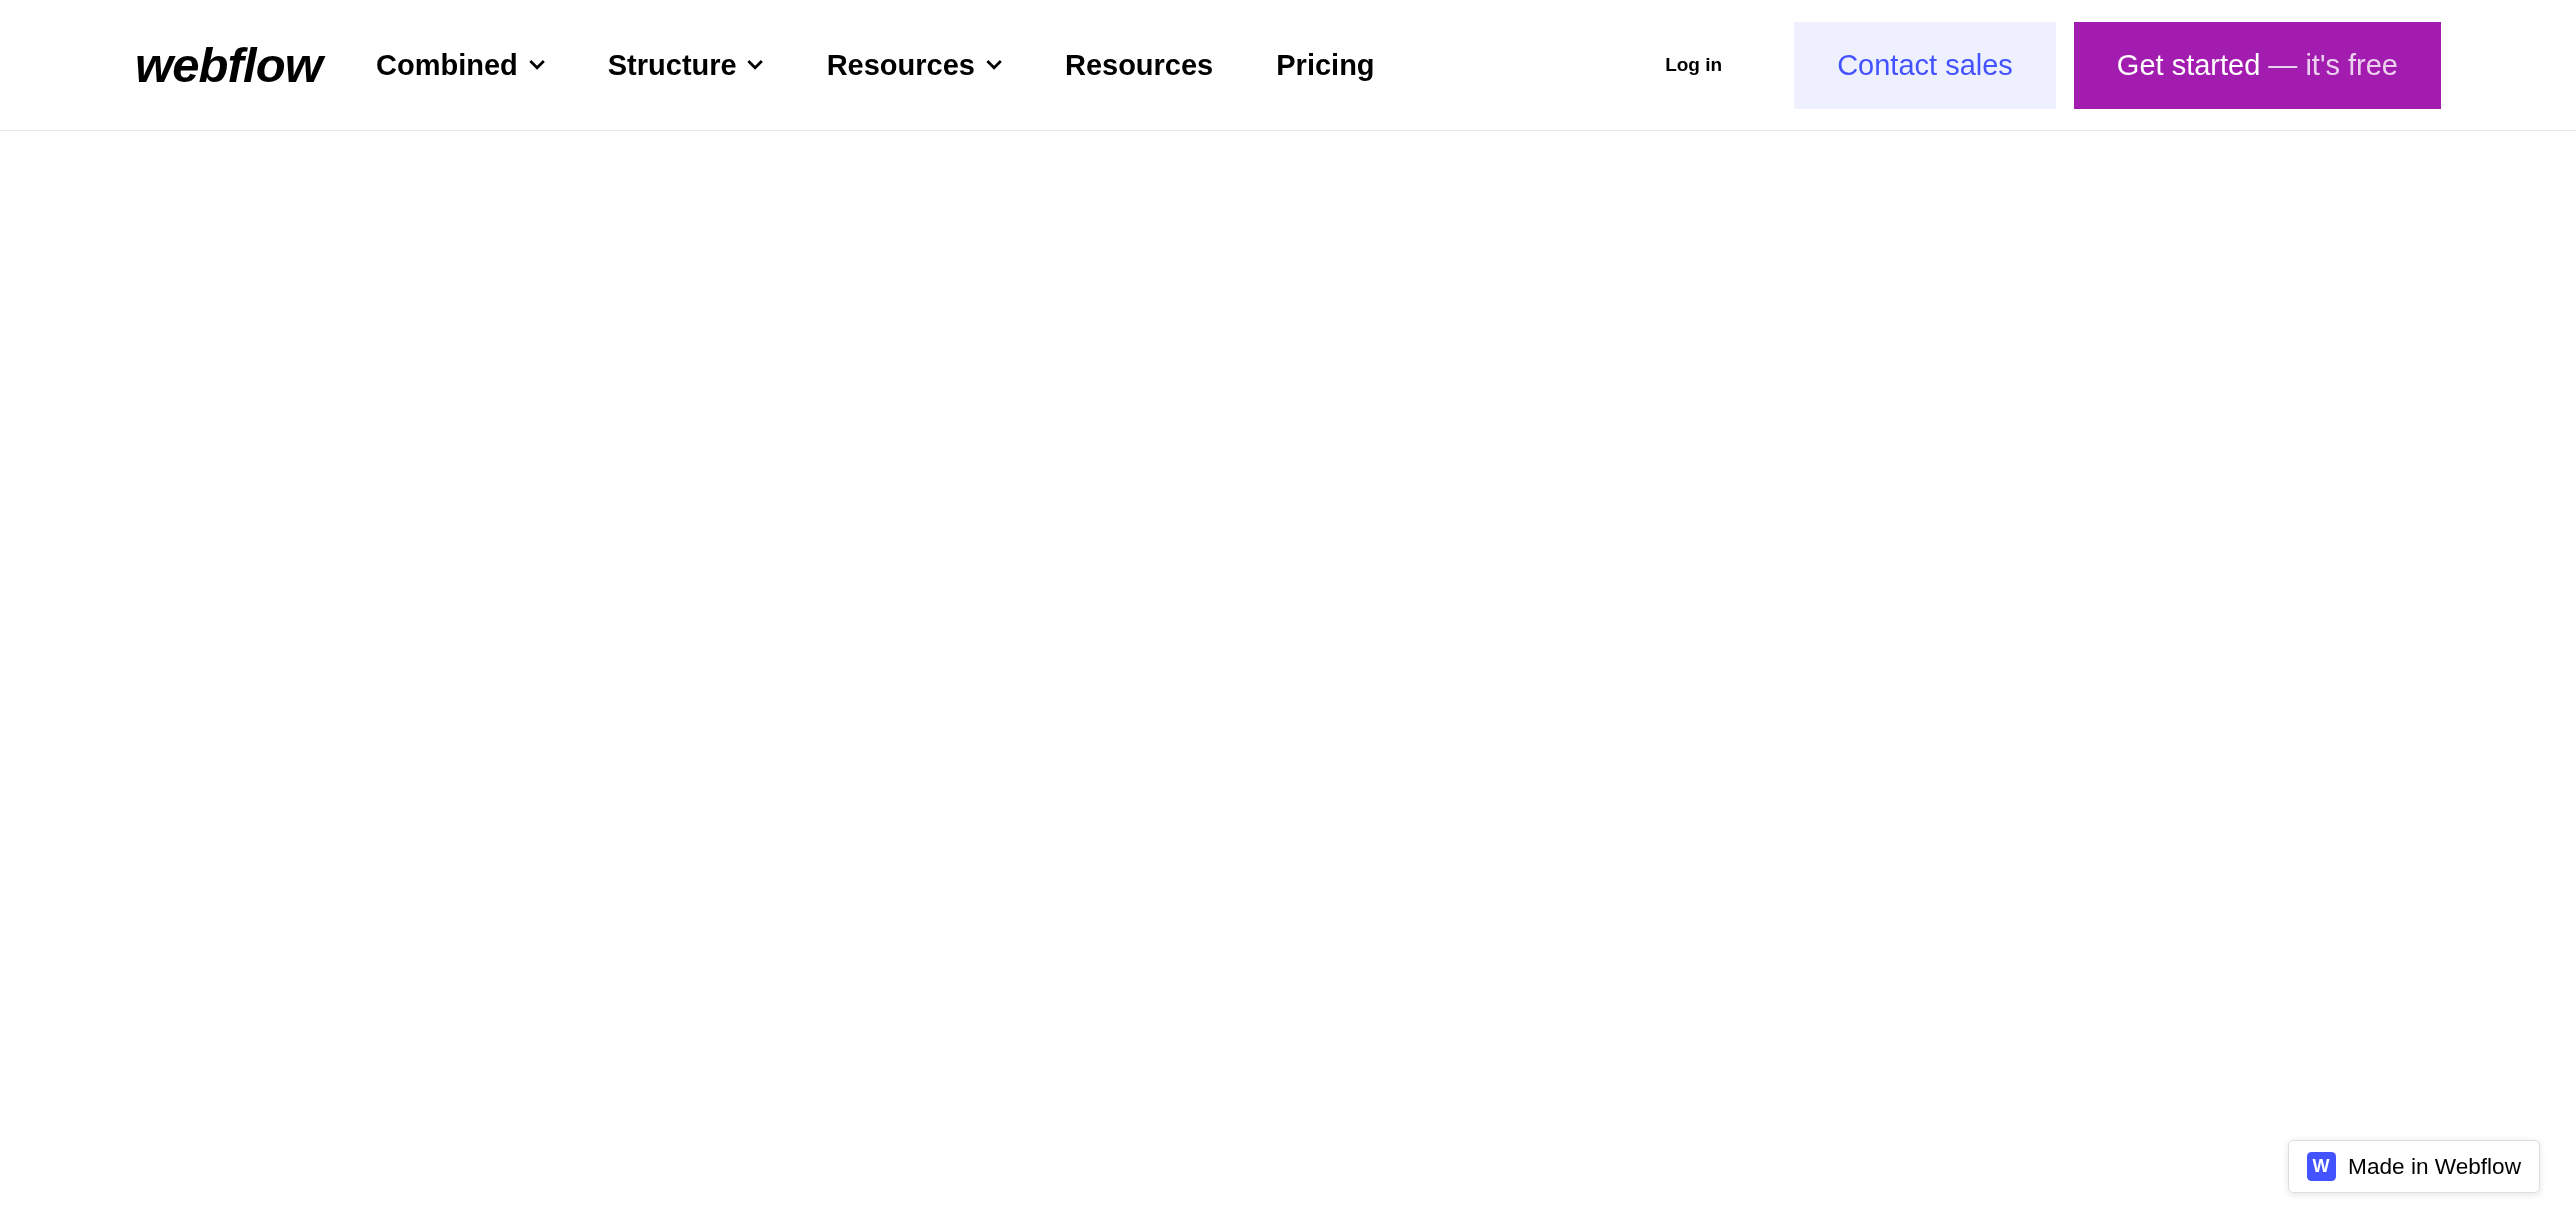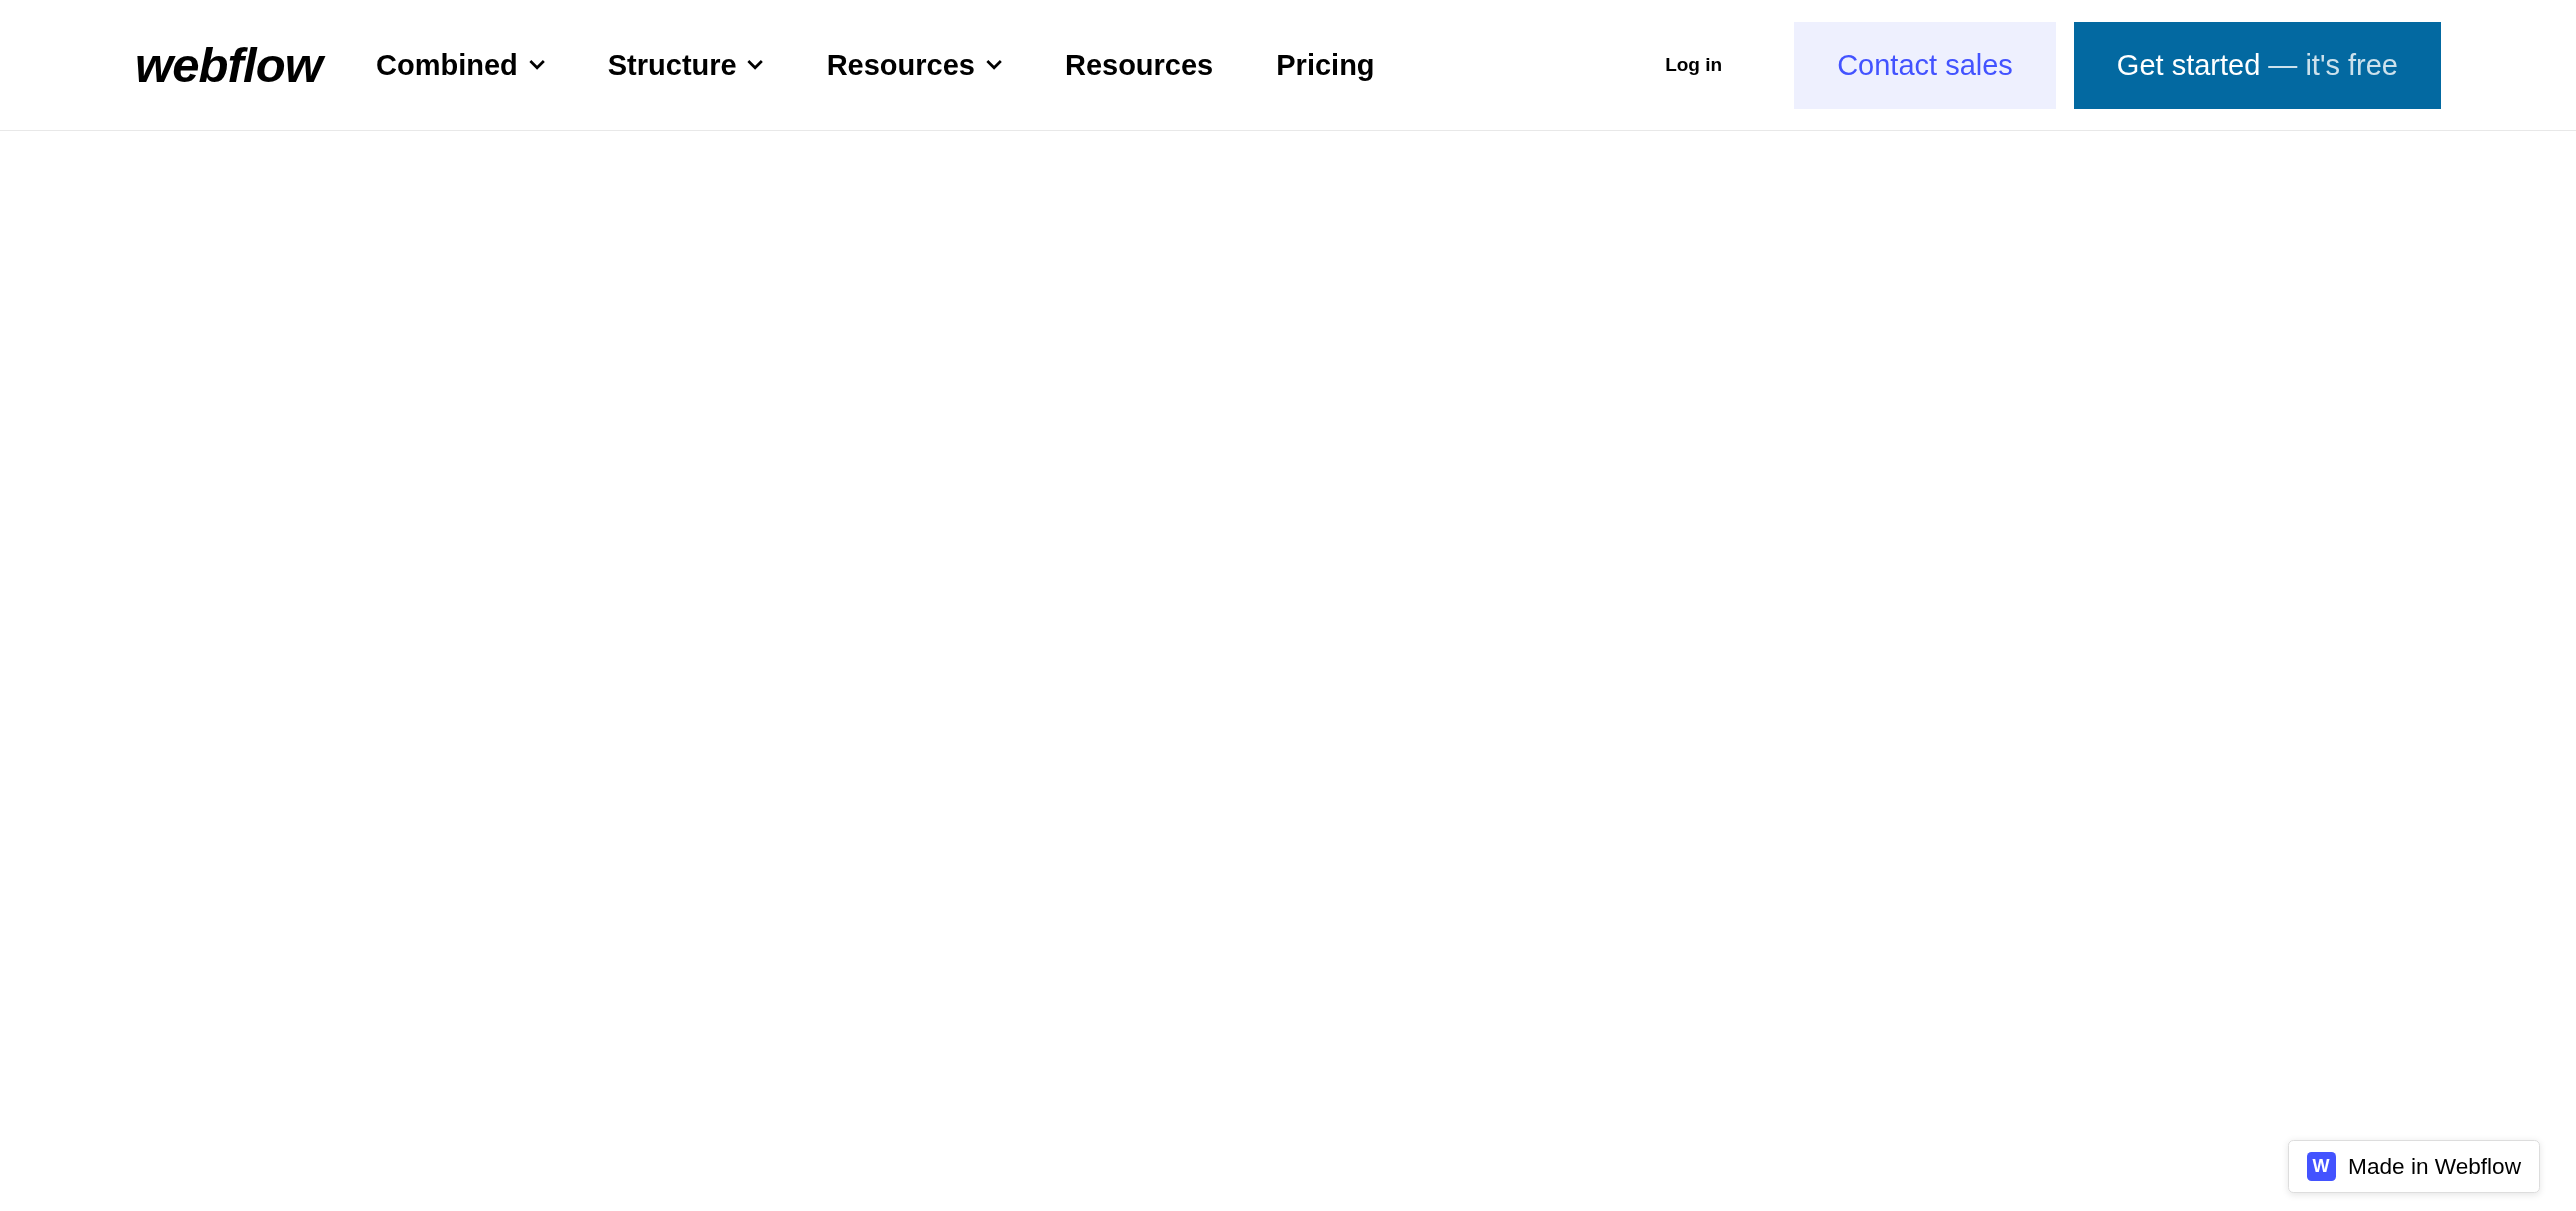--- a/index.html
+++ b/index.html
@@ -8,21 +8,21 @@
 
 .topnav { display: flex; align-items: center; padding: 0 135px; height: 131px; border-bottom: 0.9px solid #e8e8e8; }
 .logo { font-weight: 700; font-size: 49px; letter-spacing: -0.9px; margin-right: 54px; font-style: italic; }
 .nav-links { display: flex; gap: 63px; align-items: center; }
 .nav-link { display: flex; align-items: center; gap: 10.8px; font-size: 29px; font-weight: 600; cursor: pointer; }
 .chevron-down { width: 16.2px; height: 16.2px; }
 .nav-right { margin-left: auto; display: flex; gap: 18px; align-items: center; }
 .login-link { font-size: 19px; font-weight: 600; margin-right: 54px; cursor: pointer; }
 .btn { padding: 27px 43px; font-size: 29px; font-weight: 500; border: none; cursor: pointer; }
 .btn-secondary { background: #EEF0FE; color: #4353FF; }
-.btn-primary { background: #0369a1; color: #fff; text-align: right; }
+.btn-primary { background: #a21caf; color: #fff; text-align: right; }
 .btn-primary .free-text { opacity: 0.8; font-weight: 400; }
 
 
 .stage { position: relative; margin-top: 149px; }
 .designer { position: absolute; left: 0; width: 1602px; background: #2e2e2e; color: #aaa; font-size: 20px; }
 
 
 .d-toolbar { display: flex; align-items: center; height: 63px; background: #383838; border-bottom: 0.9px solid #222; }
 .device-group { display: flex; }
 .device-btn { width: 70px; height: 63px; display: flex; align-items: center; justify-content: center; border-right: 0.9px solid #222; cursor: pointer; }

